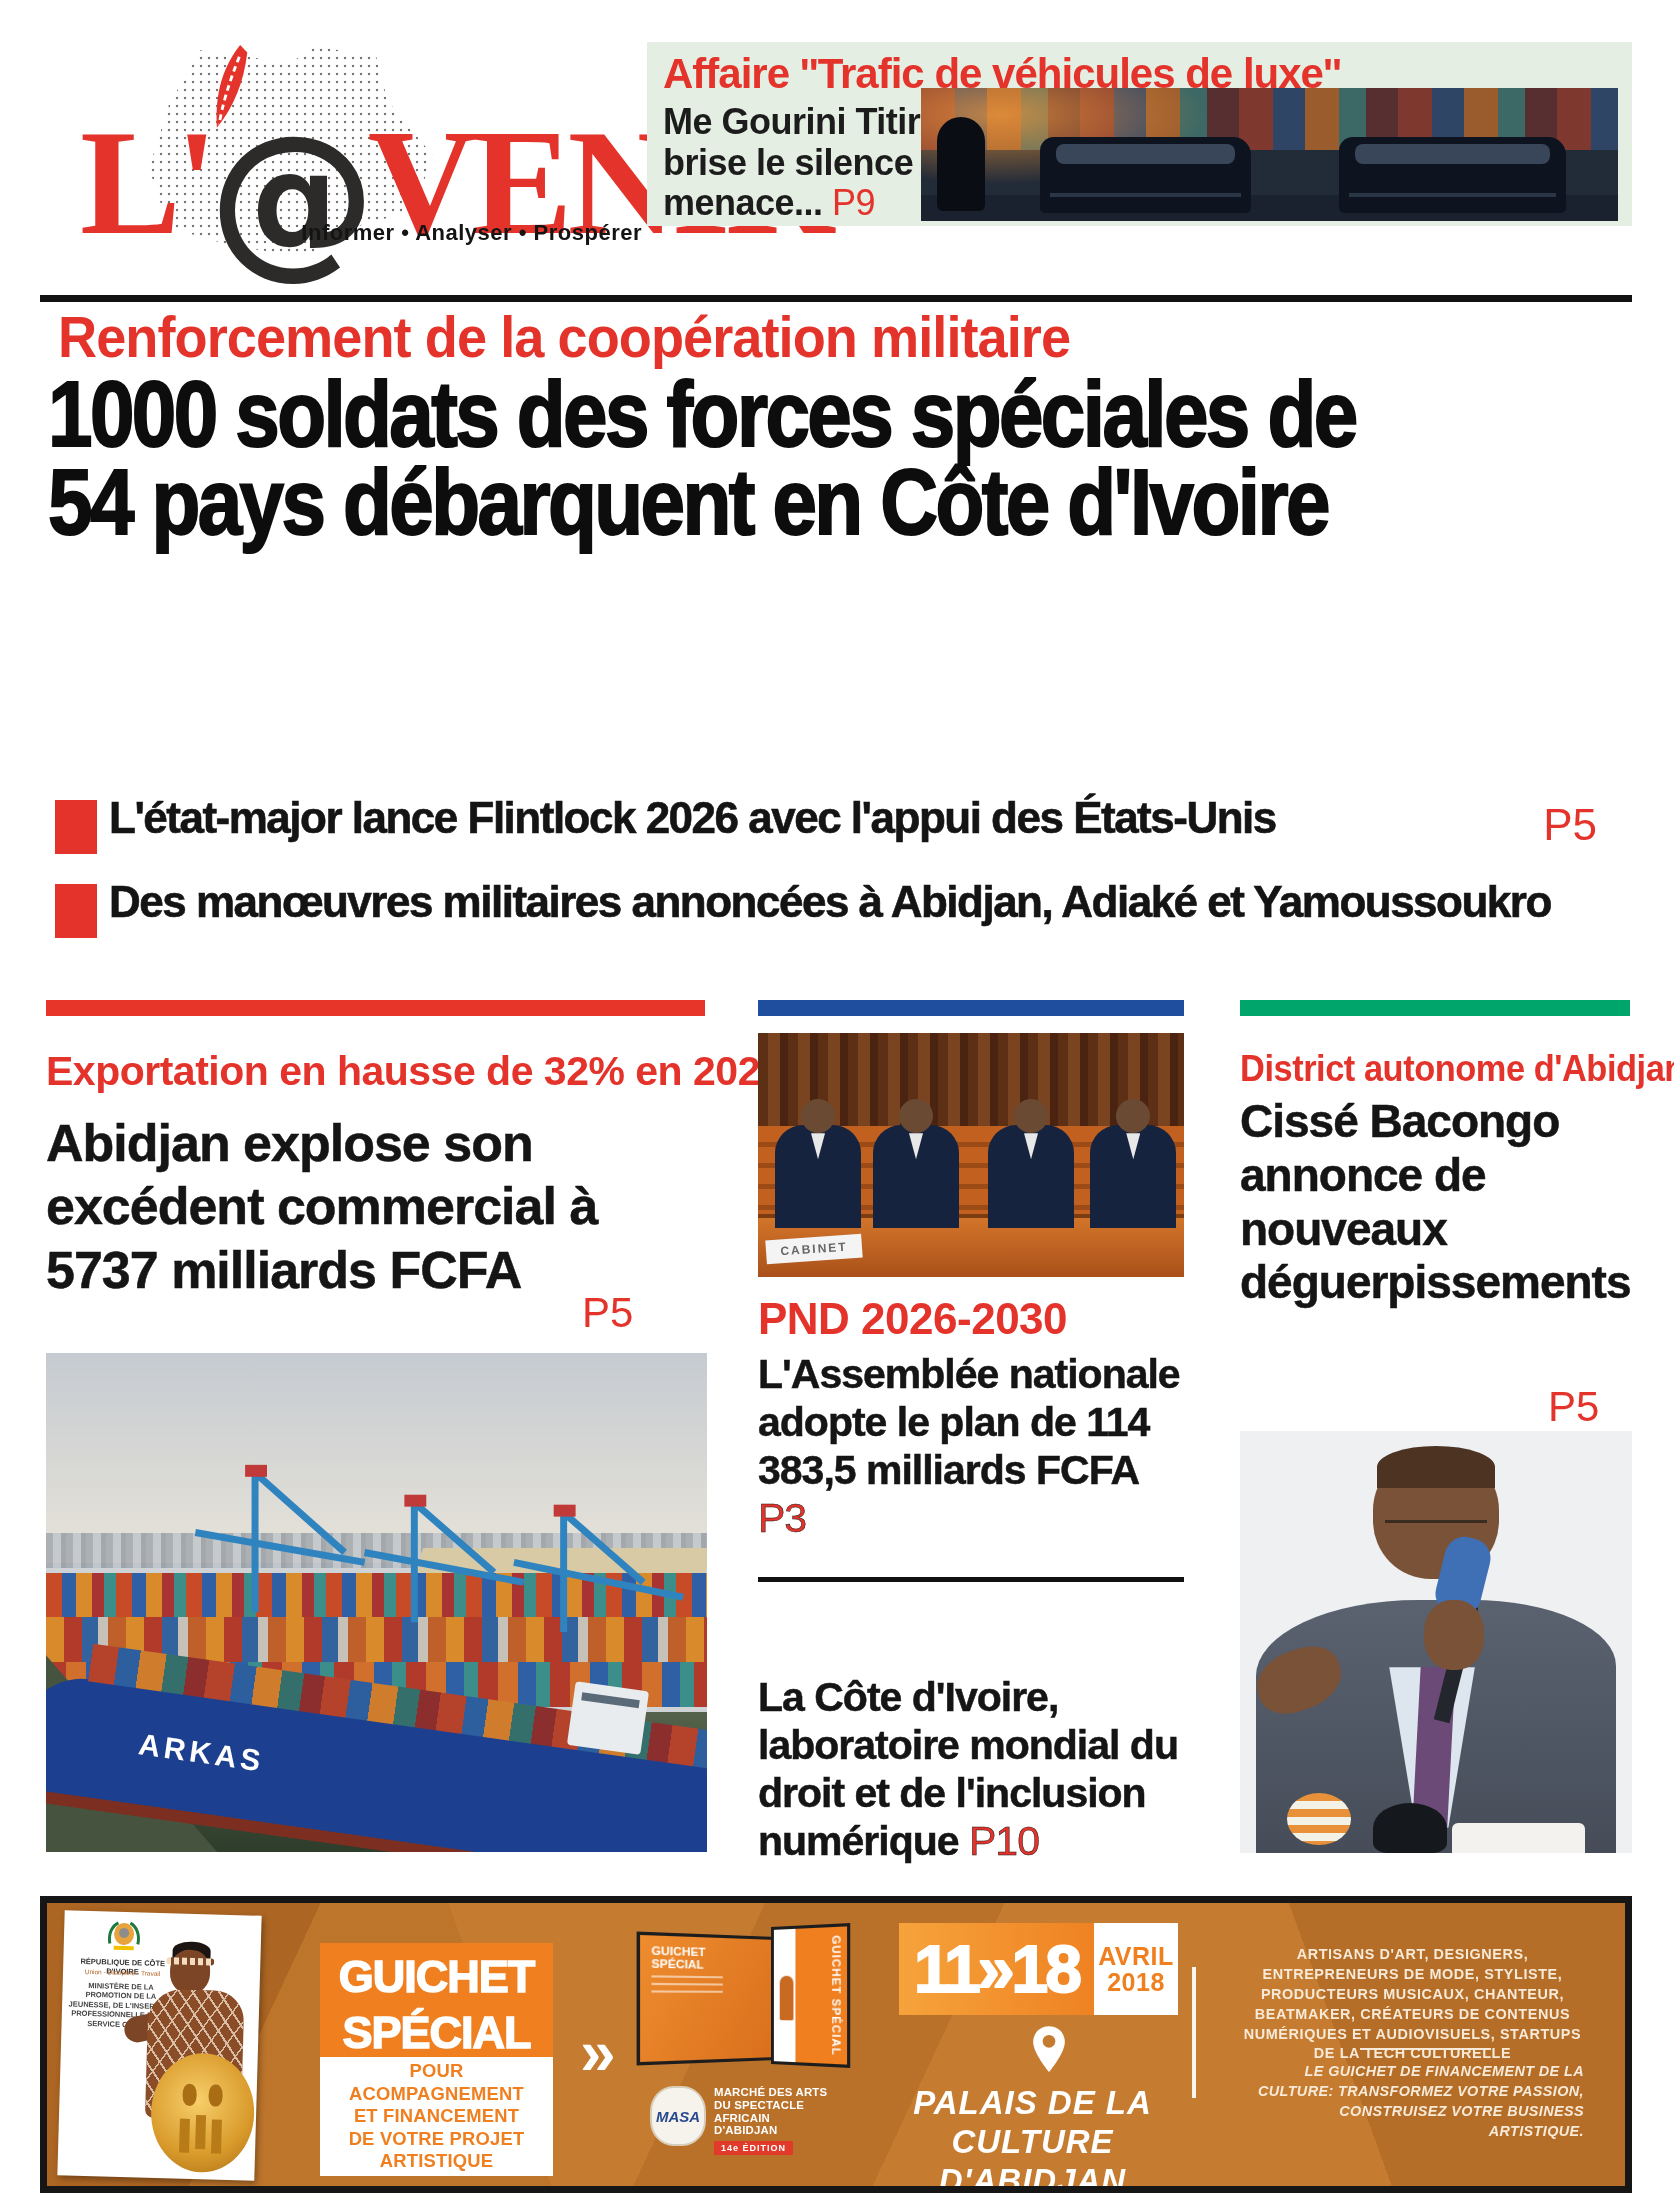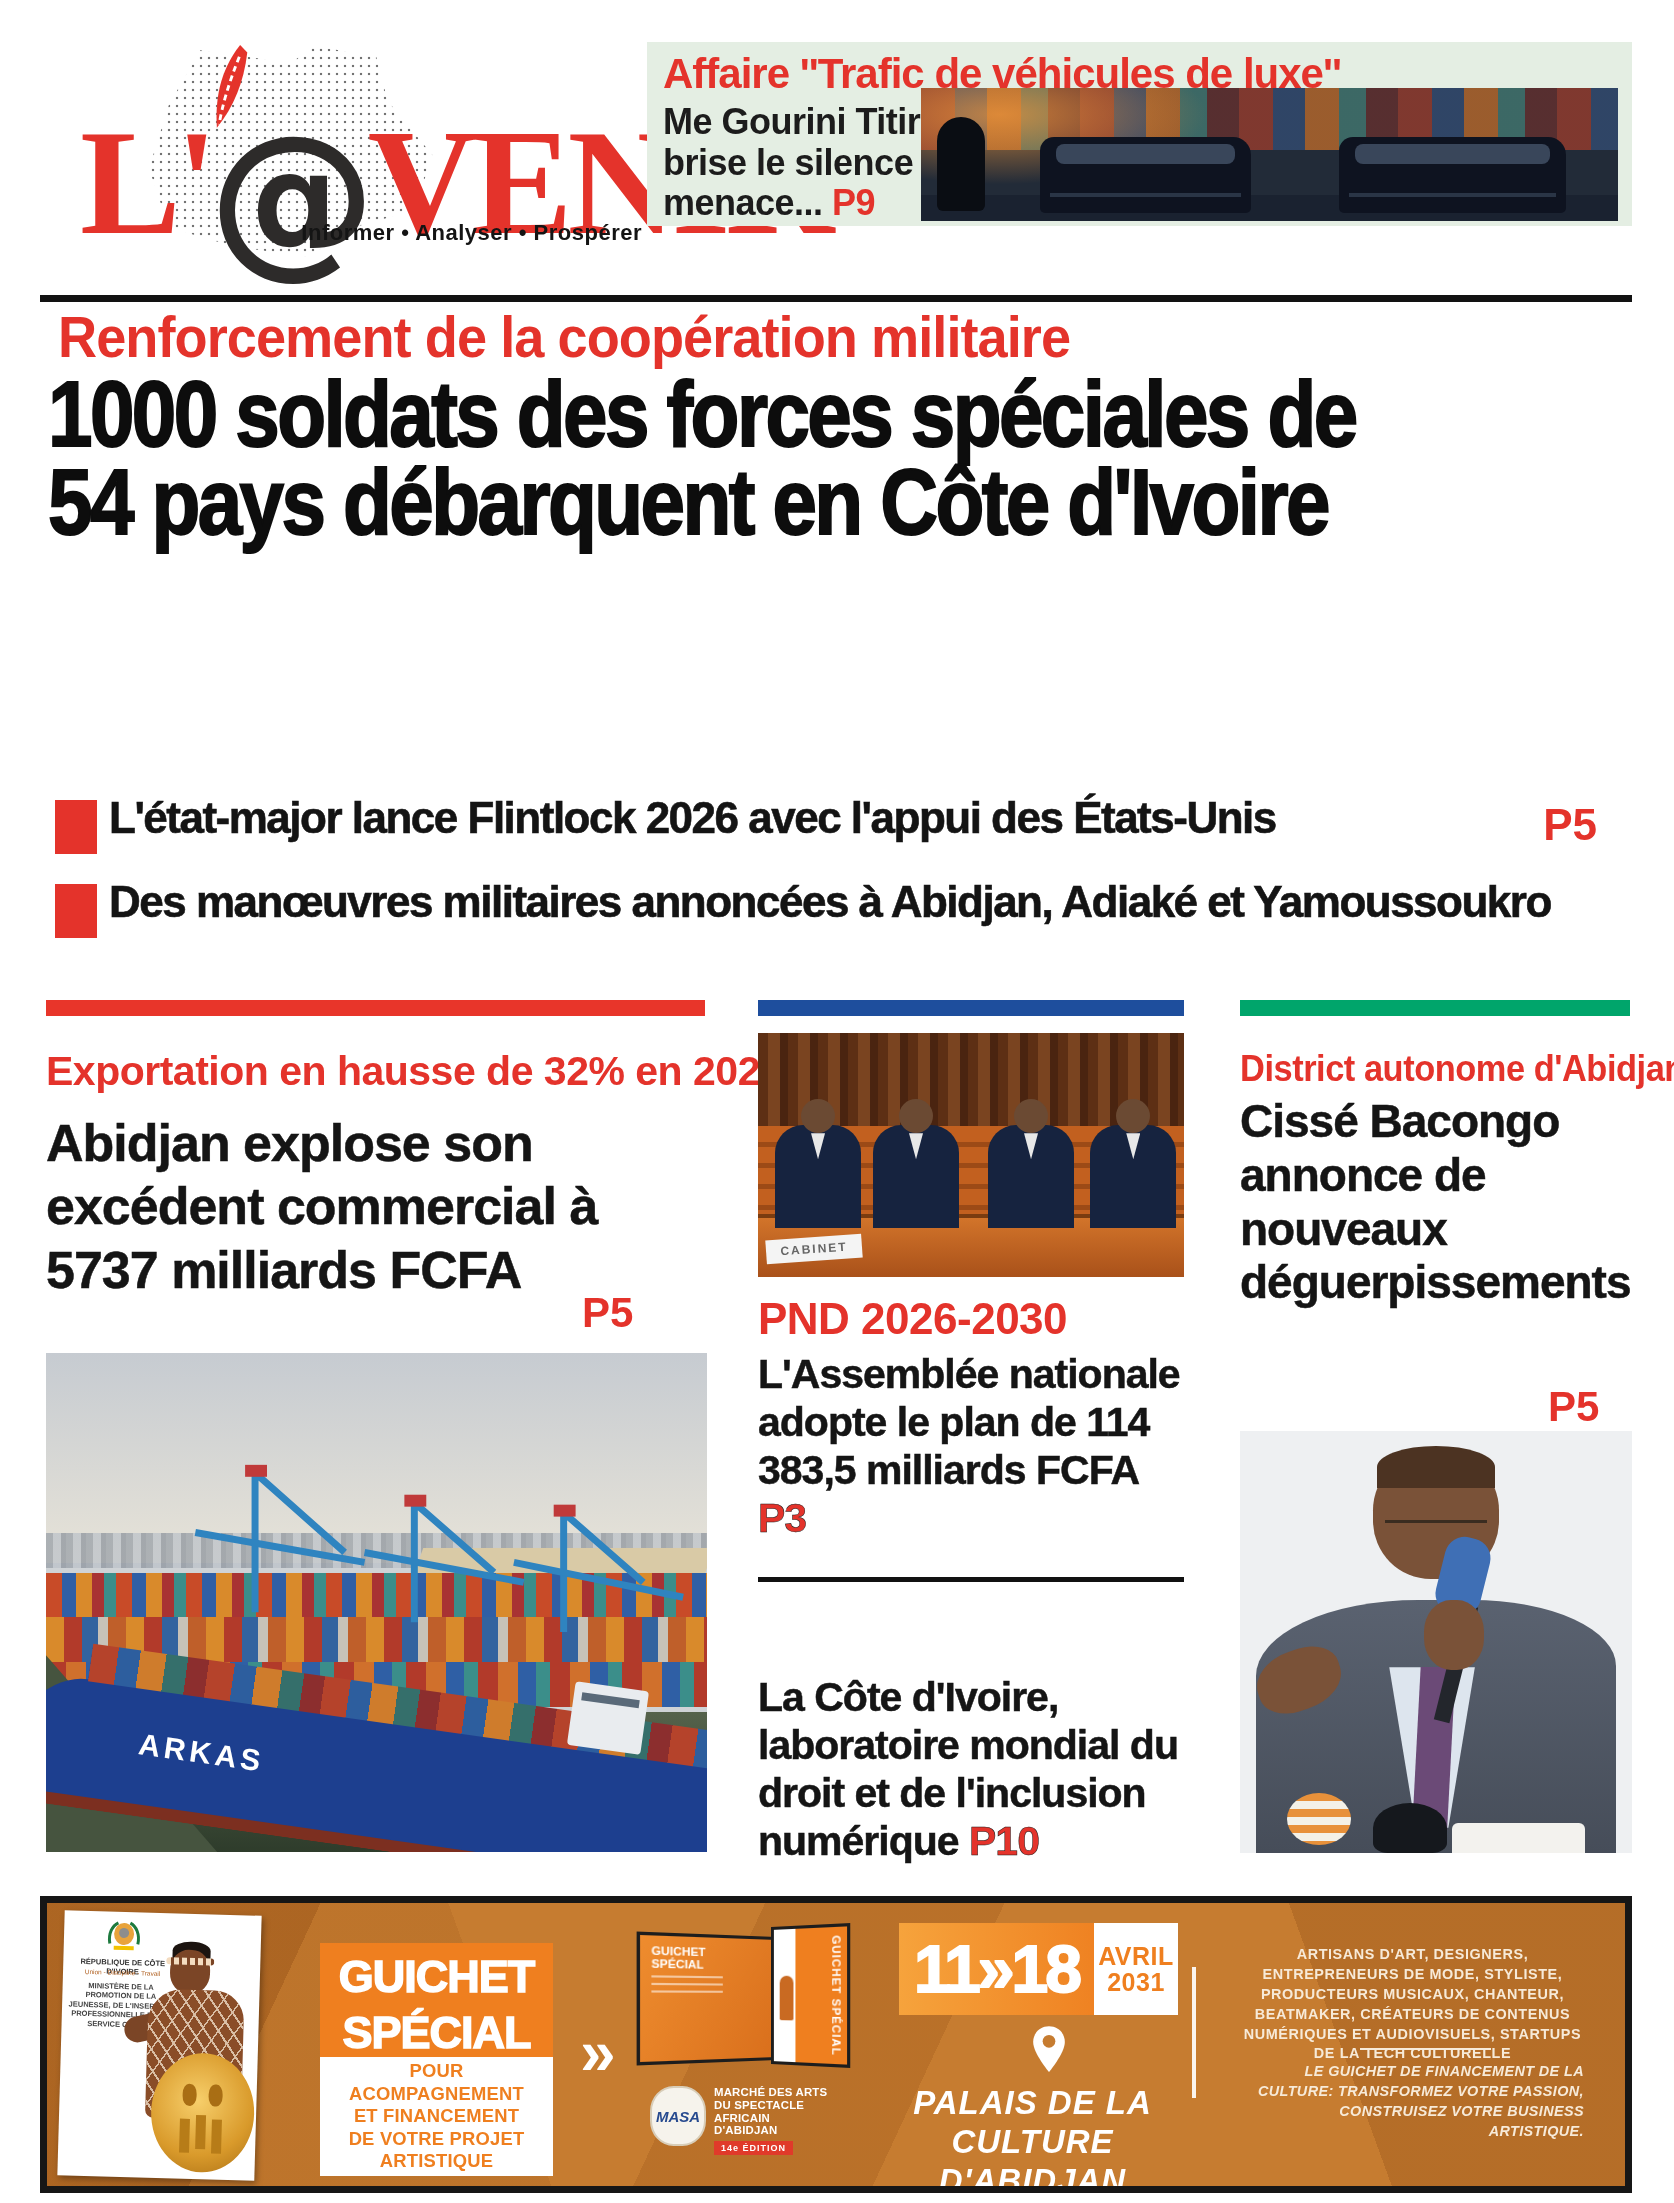--- a/index.html
+++ b/index.html
@@ -2,21 +2,21 @@
 <html><head>
 <meta charset="utf-8">
 <style>
   html,body{margin:0;padding:0;background:#888;}
   #page{
     position:relative;width:1675px;height:2204px;background:#fff;
     font-family:"Liberation Sans",sans-serif;overflow:hidden;margin:0 auto;
     --red:#e4332b;--blue:#1e4e9d;--green:#00a56b;--orange:#ef7f1f;--ink:#101010;
   }
   .abs{position:absolute;}
-  .pref{color:var(--red);font-weight:bold;}
+  .pref{color:var(--red);font-weight:normal;}
 
   
   .logo-dots{left:149px;top:46px;width:284px;height:211px;
     background-image:radial-gradient(circle,#5a5a5a 1.3px,transparent 1.6px);
     background-size:8px 8px;
     clip-path:polygon(18% 2%,50% 8%,58% 0,80% 5%,84% 26%,100% 52%,93% 78%,72% 86%,56% 100%,30% 95%,7% 86%,0 58%,7% 28%);
     opacity:.85;}
   .logo-line{left:80px;top:52px;height:191px;display:flex;align-items:flex-end;line-height:.8;}
   .logo-prefix,.logo-suffix{font-family:"Liberation Serif",serif;font-weight:bold;font-size:151px;color:var(--red);letter-spacing:-5px;}
   .logo-at{font-family:"DejaVu Sans",sans-serif;font-weight:bold;font-size:167px;color:#2d2b2a;margin:0 -8px 0 -4px;position:relative;top:22px;}
@@ -380,21 +380,21 @@
       <div class="masa-logo">MASA</div>
       <div>
         <div class="masa-text">MARCHÉ DES ARTS DU SPECTACLE AFRICAIN D'ABIDJAN</div>
         <span class="masa-ed">14e ÉDITION</span>
       </div>
     </div>
 
     <div class="bn bn-dates">11»18</div>
     <div class="bn bn-avril">
       <div>AVRIL</div>
-      <div>2031</div>
+      <div>2018</div>
     </div>
 
     <div class="bn bn-pin">
       <svg width="38" height="52" viewBox="0 0 24 32">
         <path d="M12 1 C 6 1 2 5.5 2 11 c0 7 10 19 10 19 s10 -12 10 -19 C 22 5.5 18 1 12 1 z" fill="#fff"></path>
         <circle cx="12" cy="10.5" r="4" fill="#c67c30"></circle>
       </svg>
     </div>
     <div class="bn bn-venue">
       <div>PALAIS DE LA</div>

